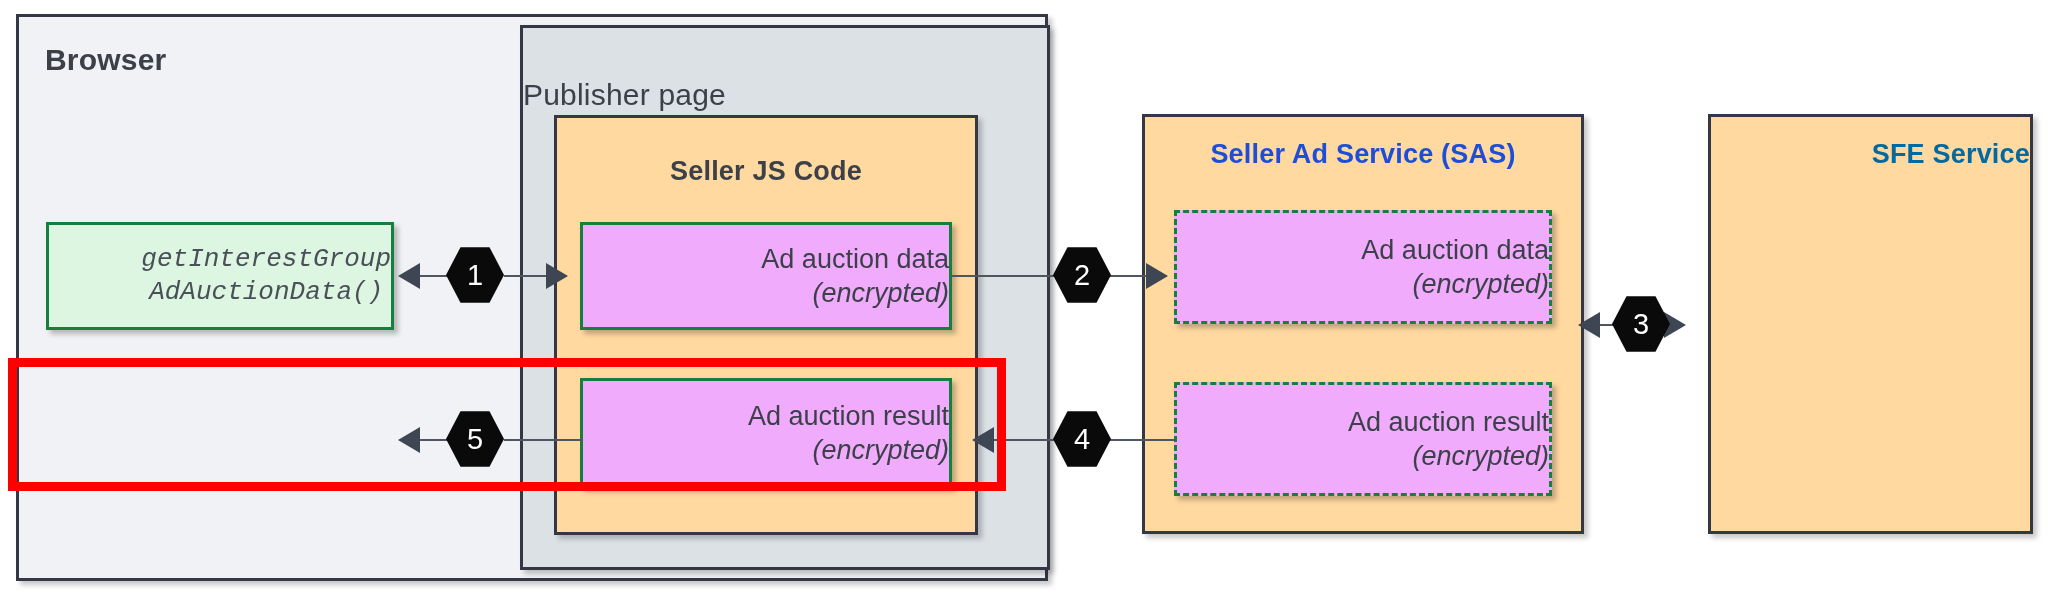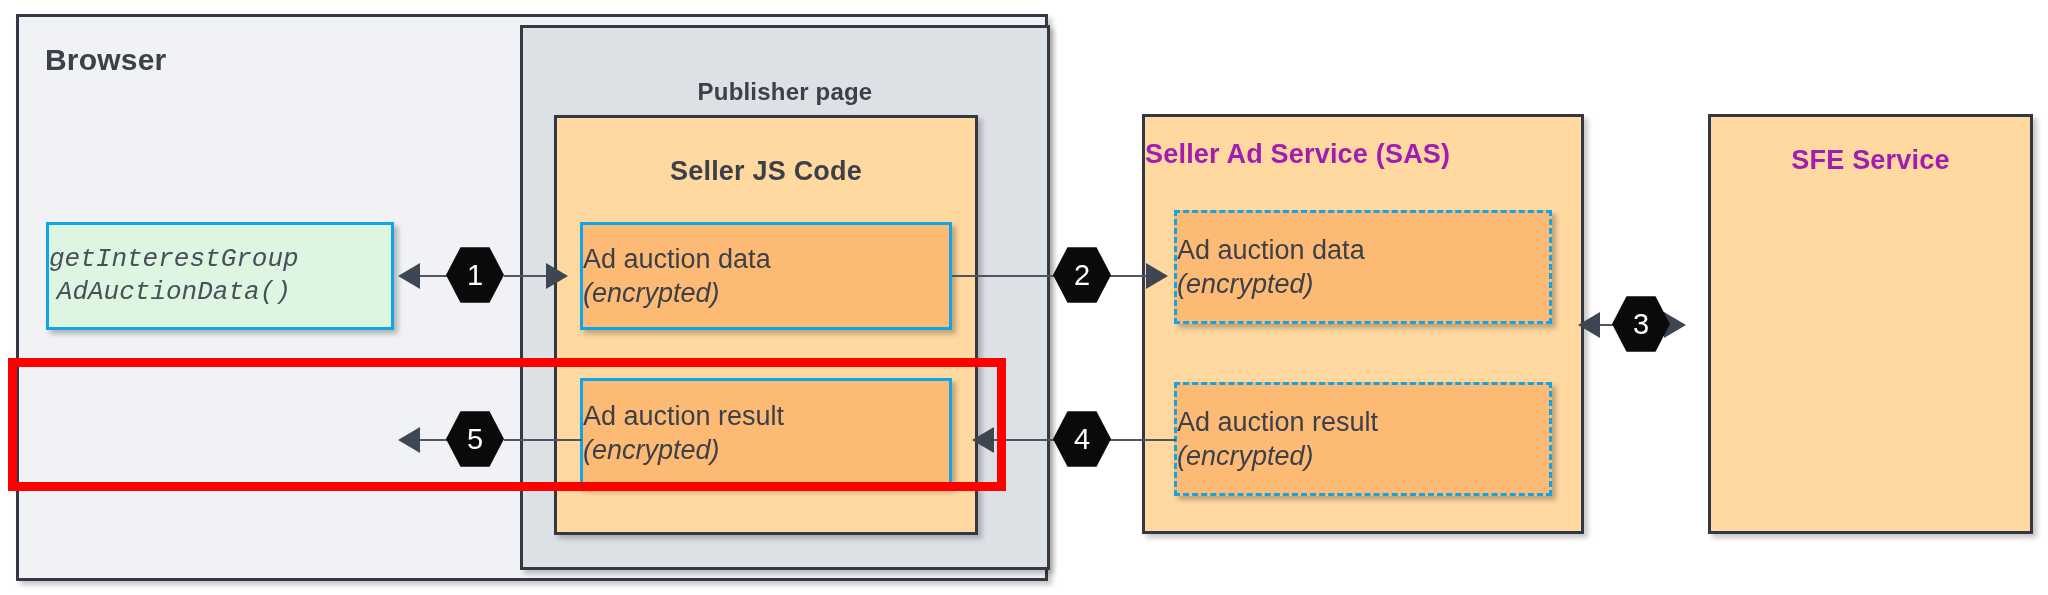--- a/index.html
+++ b/index.html
@@ -47,23 +47,23 @@
   }
 
   #publisher-page {
     left: 520px; top: 25px;
     width: 530px; height: 545px;
     background: #dce1e6;
   }
   #publisher-title {
     position: absolute;
     left: 0; right: 0; top: 50px;
-    text-align: center;
-    font-size: 24px;
-    font-weight: bold;
+    text-align: left;
+    font-size: 30px;
+    font-weight: normal;
     color: #3c4049;
   }
 
   #seller-js {
     left: 554px; top: 115px;
     width: 424px; height: 420px;
     background: #ffd9a0;
   }
   #seller-js-title {
     position: absolute;
@@ -75,55 +75,55 @@
   }
 
   #sas {
     left: 1142px; top: 114px;
     width: 442px; height: 420px;
     background: #ffd9a0;
   }
   #sas-title {
     position: absolute;
     left: 0; right: 0; top: 22px;
-    text-align: left;
+    text-align: center;
     font-size: 27px;
     font-weight: bold;
-    color: #a21caf;
+    color: #1d4ed8;
   }
 
   #sfe {
     left: 1708px; top: 114px;
     width: 325px; height: 420px;
     background: #ffd9a0;
   }
   #sfe-title {
     position: absolute;
-    left: 0; right: 0; top: 28px;
-    text-align: center;
+    left: 0; right: 0; top: 22px;
+    text-align: right;
     font-size: 27px;
     font-weight: bold;
-    color: #a21caf;
+    color: #0369a1;
   }
 
   
   .leaf {
     position: absolute;
     box-sizing: border-box;
-    border: 3px solid #0ea5e9;
+    border: 3px solid #15803d;
     box-shadow: 4px 4px 5px rgba(0,0,0,0.25);
     display: flex;
     flex-direction: column;
-    align-items: flex-start;
+    align-items: flex-end;
     justify-content: center;
     text-align: center;
     line-height: 1.26;
   }
   .leaf.dashed { border-style: dashed; border-width: 3px; }
-  .cream { background: #fdba74; }
+  .cream { background: #f0abfc; }
   .green { background: #ddf6e2; }
 
   .api-text {
     font-family: "Liberation Mono", "DejaVu Sans Mono", monospace;
     font-style: italic;
     font-size: 26px;
     color: #4a4f58;
     white-space: pre-line;
   }
   .leaf-line1 { font-size: 27px; color: #3c4049; }

